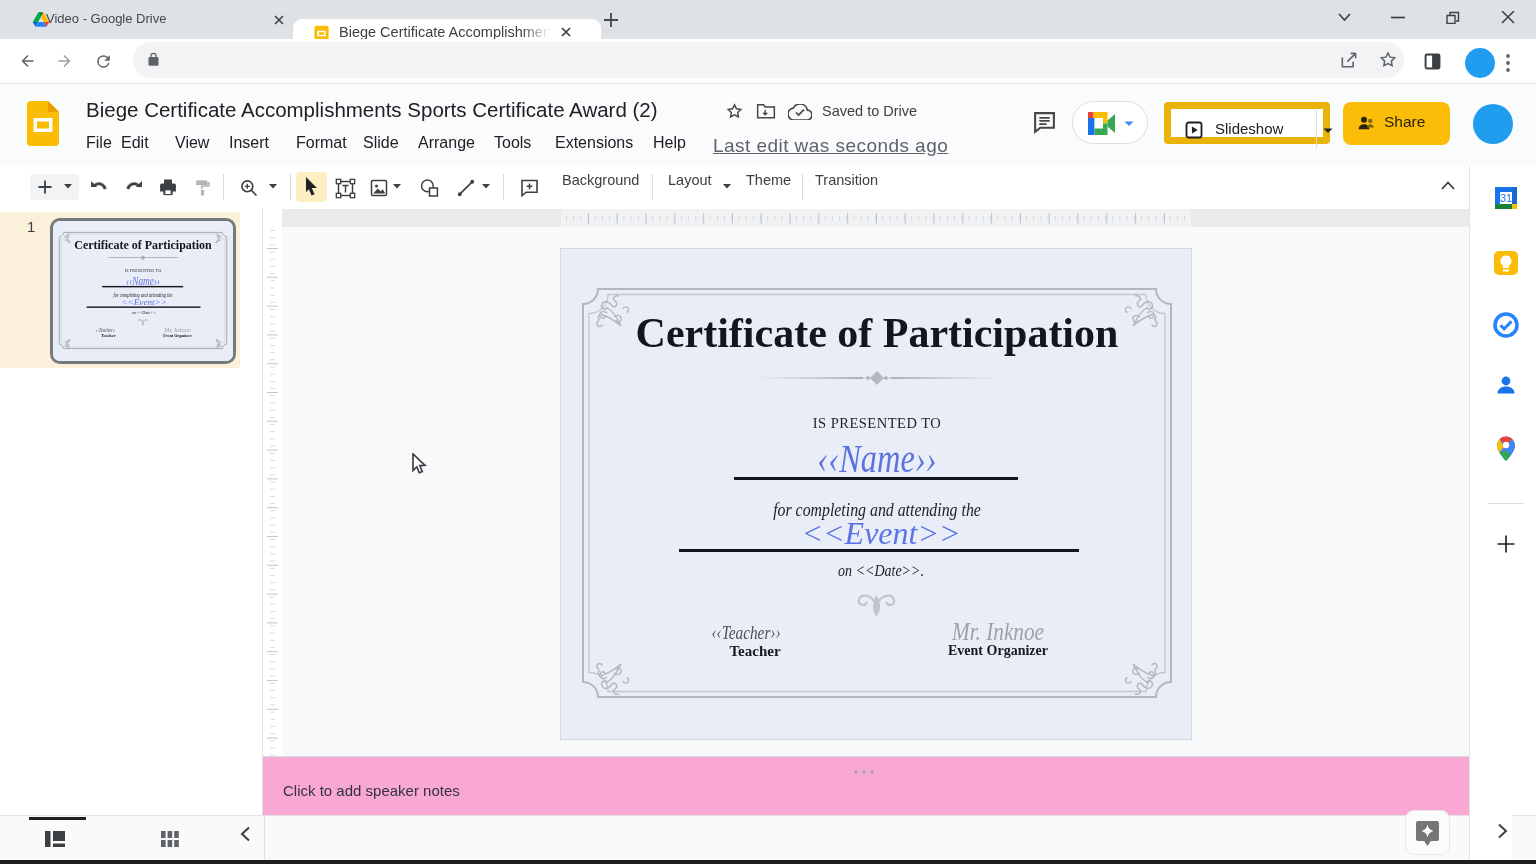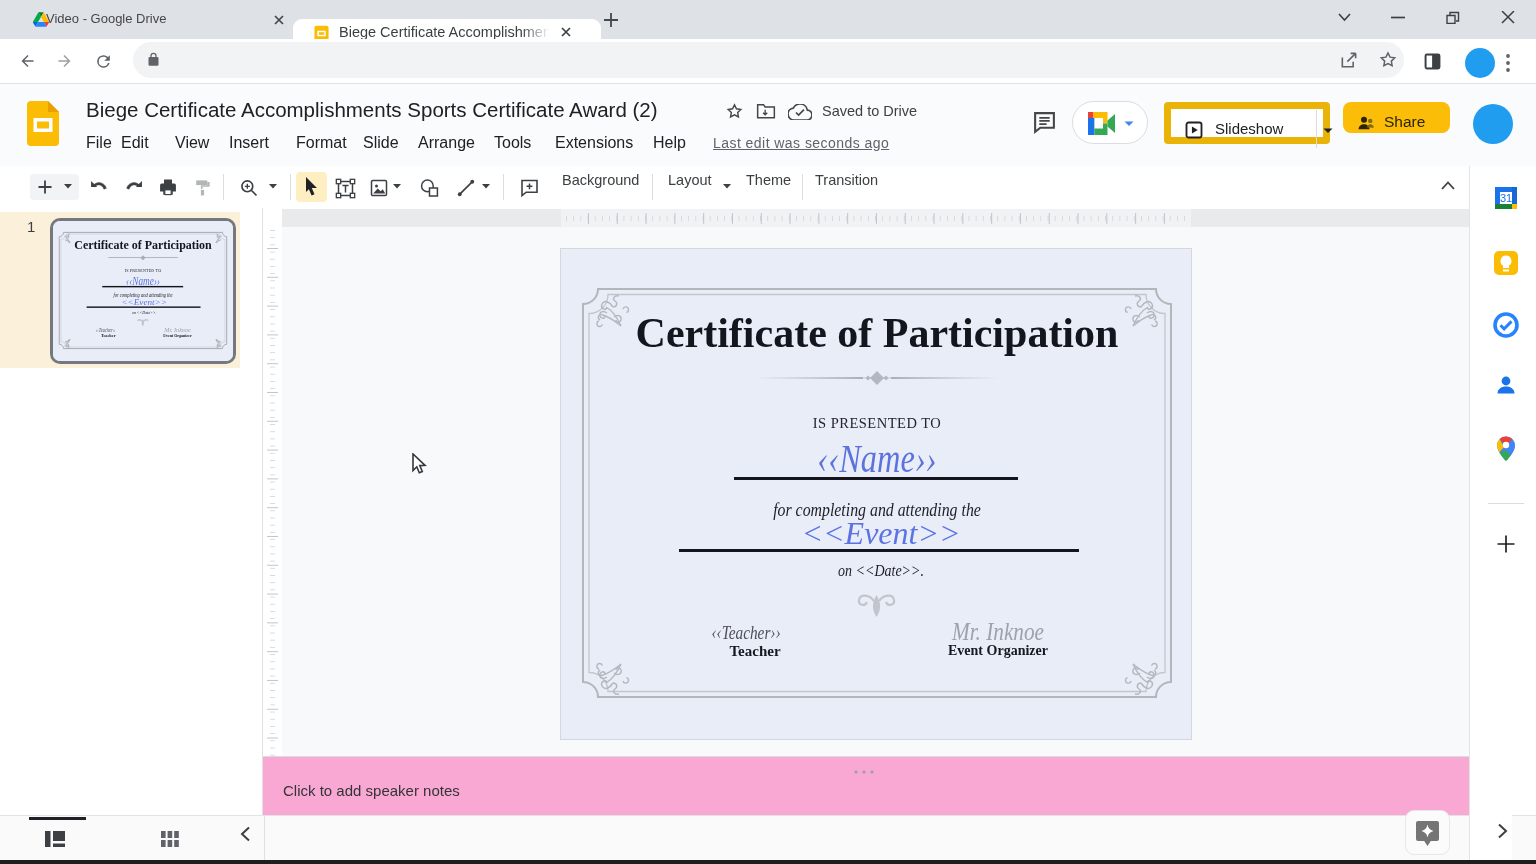--- a/index.html
+++ b/index.html
@@ -17,27 +17,27 @@
 #activetab .ttext { position:absolute; left:46px; top:5px; width:215px; font-size:14.5px; color:#3c4043; white-space:nowrap; overflow:hidden; -webkit-mask-image:linear-gradient(to right,#000 85%,transparent 98%); }
 
 #urlbar { position:absolute; left:0; top:39px; width:1536px; height:45px; background:#fff; border-bottom:1px solid #e0e2e6; }
 #omnibox { position:absolute; left:133px; top:3px; width:1271px; height:36px; border-radius:18px; background:#f1f3f4; }
 #urltext { position:absolute; left:38px; top:9px; font-size:16.4px; color:#202124; letter-spacing:0.1px; }
 
 
 #header { position:absolute; left:0; top:84px; width:1536px; height:82px; background:#fafbfd; }
 #doctitle { position:absolute; left:86px; top:14px; font-size:20.5px; color:#202124; }
 .menuitem { position:absolute; top:50px; font-size:16px; color:#202124; }
-#lastedit { position:absolute; left:713px; top:51px; font-size:14px; letter-spacing:0.45px; color:#5f6368; text-decoration:underline; }
+#lastedit { position:absolute; left:713px; top:51px; font-size:19px; letter-spacing:0.45px; color:#5f6368; text-decoration:underline; }
 #savedtext { position:absolute; left:822px; top:19px; font-size:14.5px; color:#404040; }
 #meetpill { position:absolute; left:1072px; top:17px; width:76px; height:43px; background:#fff; border:1px solid #dadce0; border-radius:22px; }
 #ssbtn { position:absolute; left:1164px; top:18px; width:166px; height:42px; background:#fff; border:7px solid #eab308; border-radius:4px; }
 #ssbtn .txt { position:absolute; left:44px; top:11px; font-size:15px; color:#202124; font-weight:500; }
 #ssbtn .div { position:absolute; left:145px; top:1px; width:1px; height:38px; background:#dadce0; }
-#sharebtn { position:absolute; left:1343px; top:18px; width:107px; height:31px; background:#fbbd07; border-radius:8px;padding-left:21px; }
+#sharebtn { position:absolute; left:1343px; top:18px; width:107px; height:43px; background:#fbbd07; border-radius:8px;padding-left:21px; }
 #sharebtn .txt { position:absolute; left:41px; top:11px; font-size:15.5px; color:#29250b; font-weight:500; }
 #avatar { position:absolute; left:1473px; top:20px; width:40px; height:40px; border-radius:50%; background:#219df0; }
 
 
 #toolbar { position:absolute; left:0; top:166px; width:1536px; height:42px; background:#fff; }
 .tbtxt { position:absolute; top:6px; font-size:14.5px; color:#3c4043; font-weight:500; }
 .tbsep { position:absolute; top:8px; width:1px; height:26px; background:#dadce0; }
 
 
 #filmstrip { position:absolute; left:0; top:208px; width:263px; height:607px; background:#fff; border-right:1px solid #e0e0e0; }

